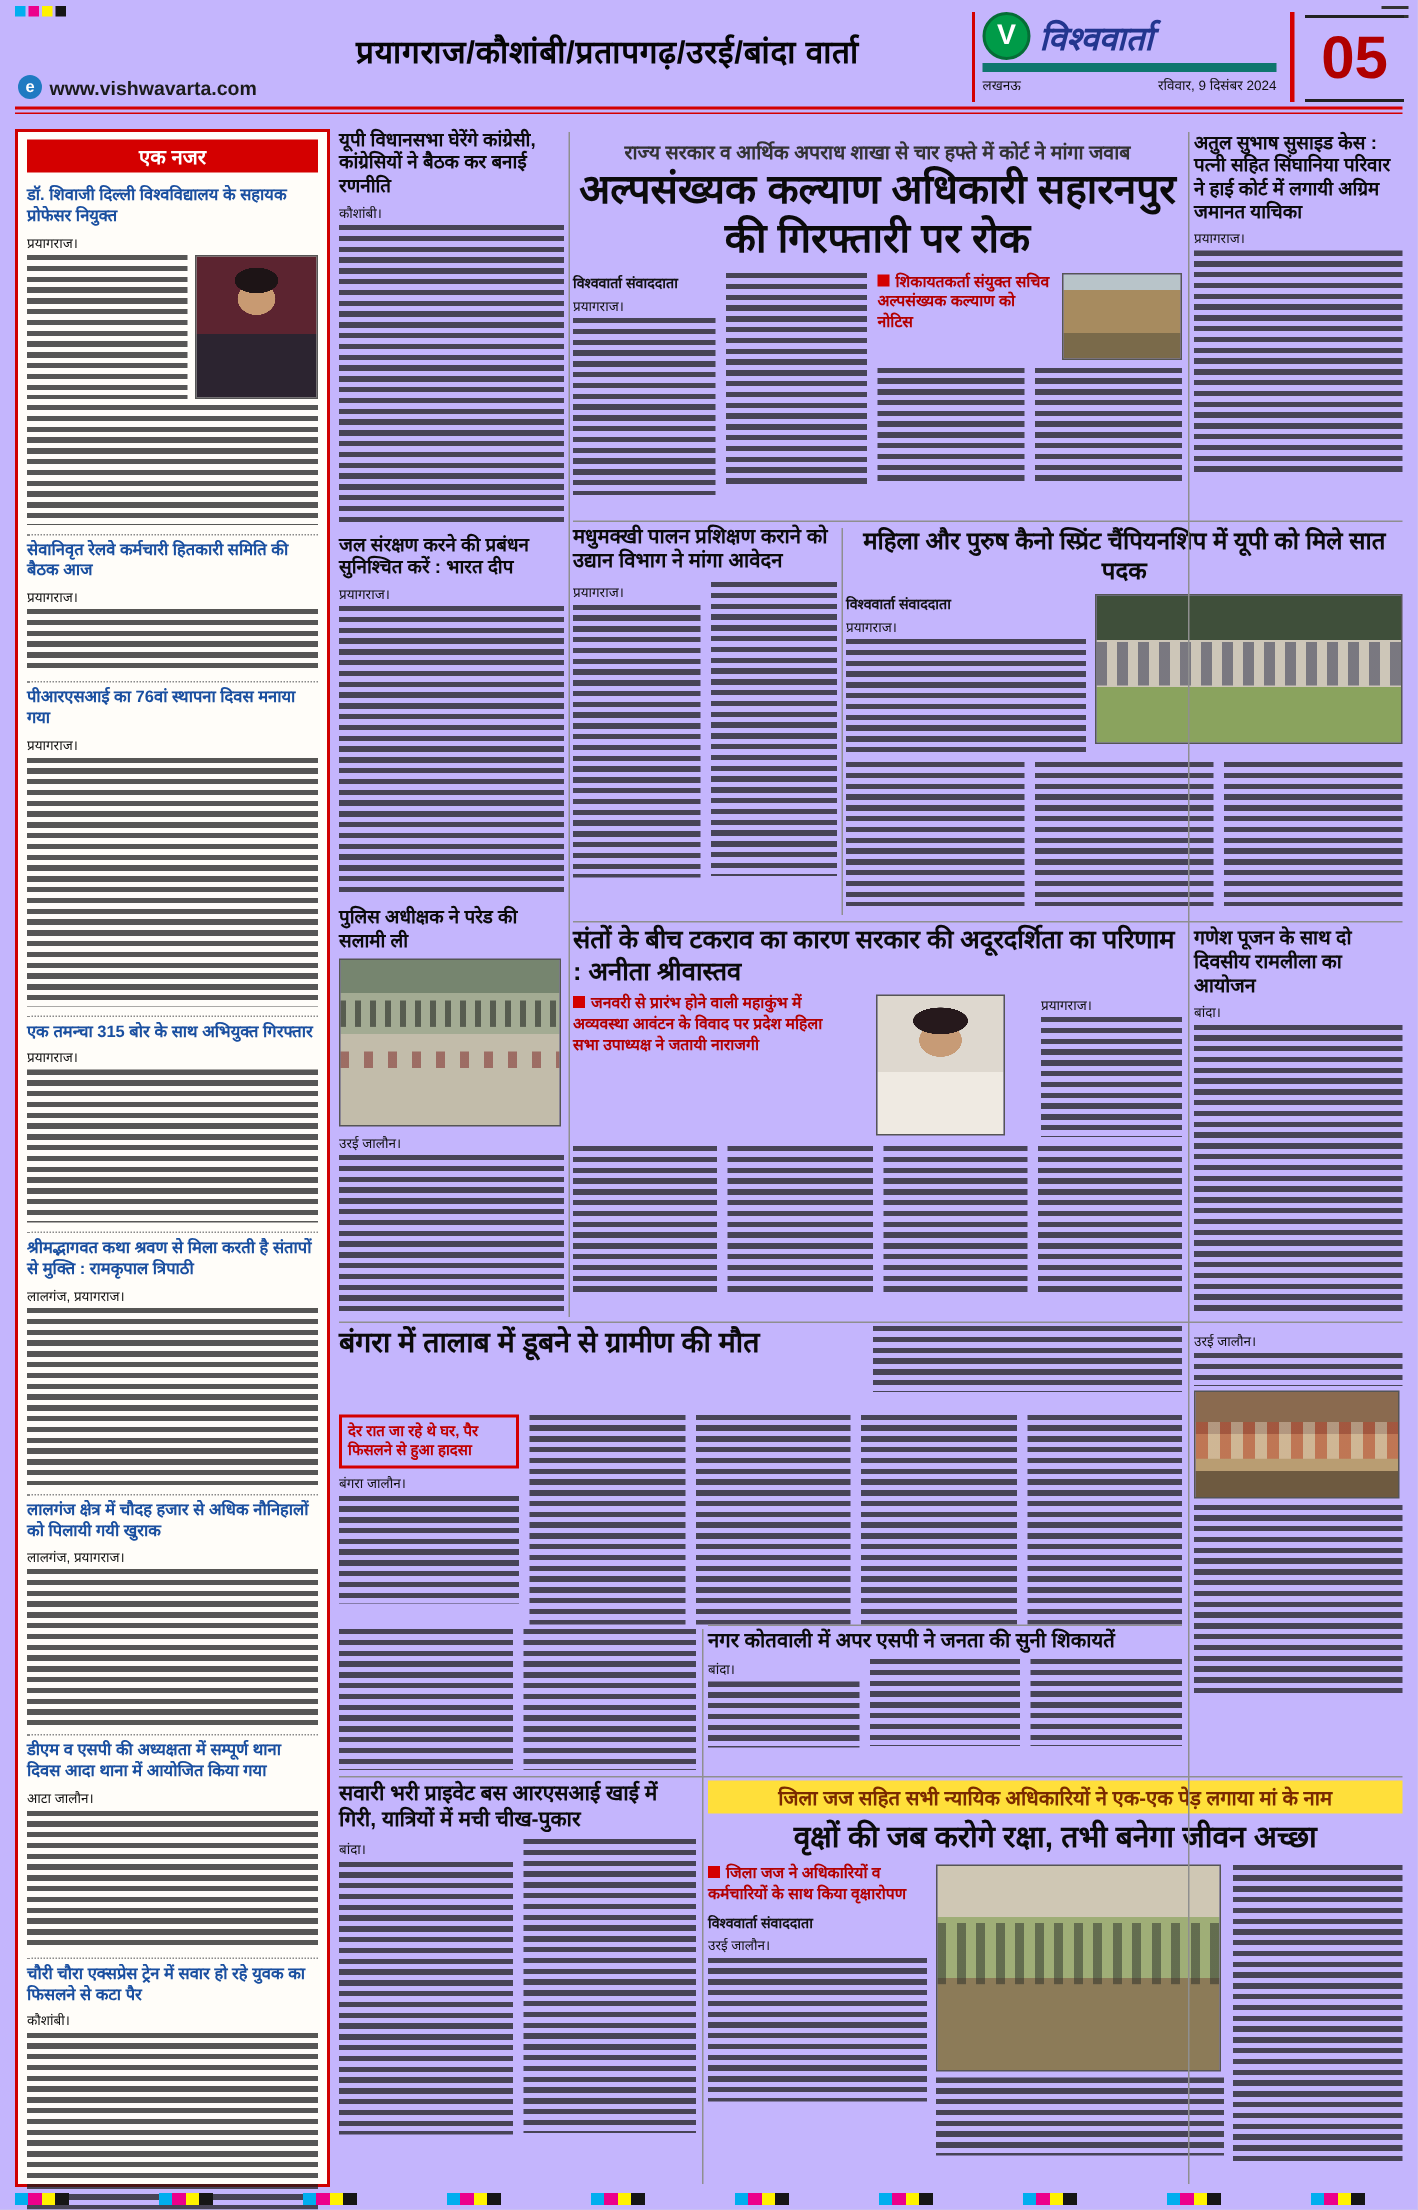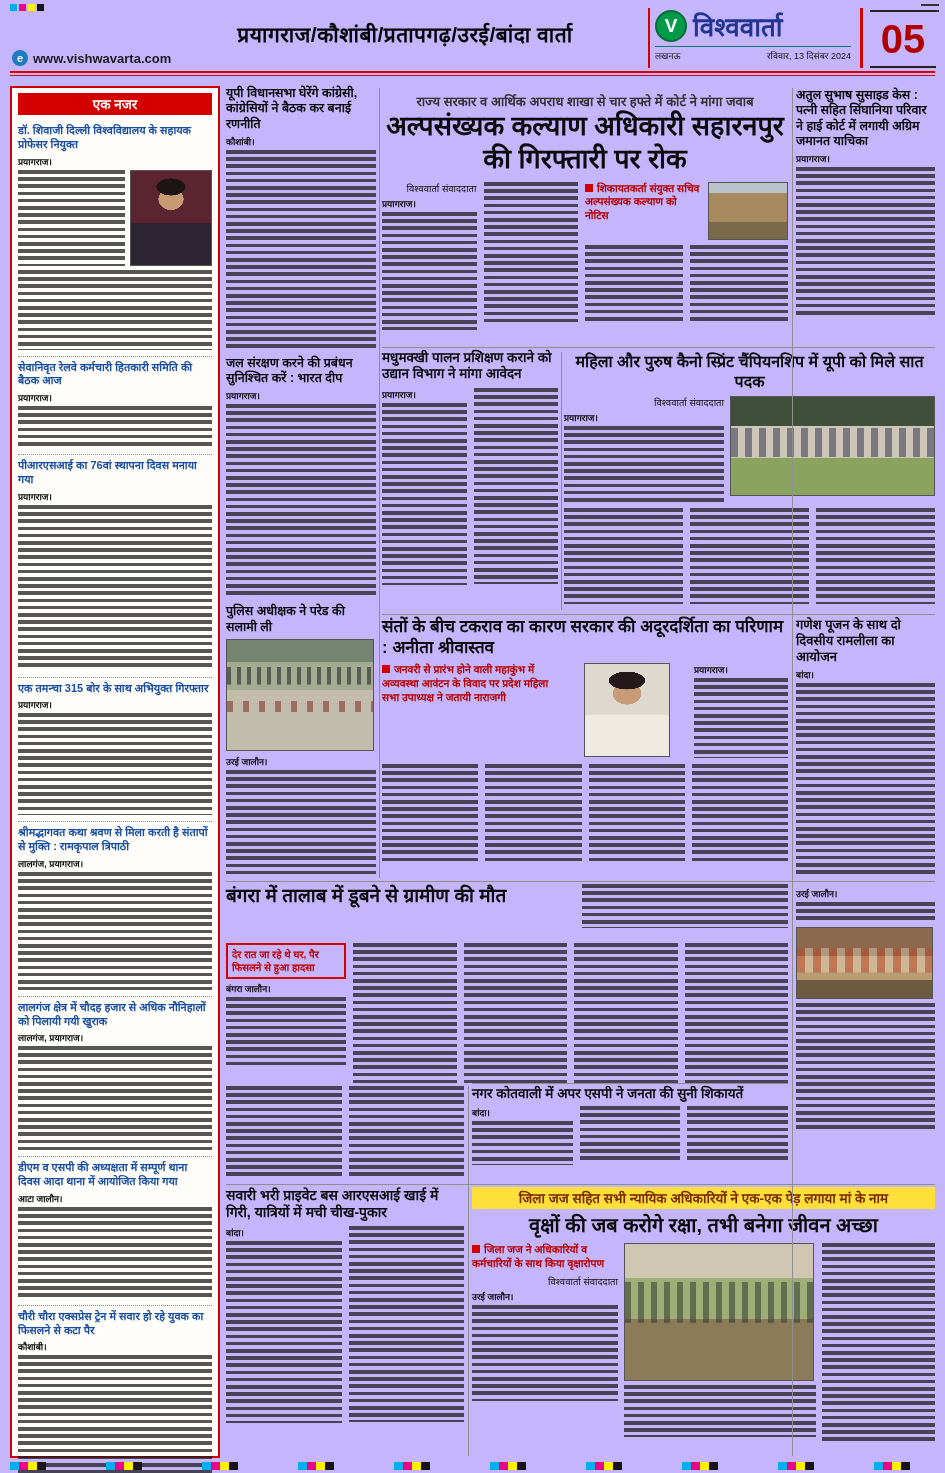--- a/index.html
+++ b/index.html
@@ -6,38 +6,38 @@
   body{background:#d9d9d9;font-family:"Liberation Sans","DejaVu Sans",sans-serif;color:#111}
   #page{position:relative;width:945px;height:1473px;background:#c4b5fd;margin:0 auto;overflow:hidden}
   .abs{position:absolute}
   .row{display:flex}
   .bodycols{display:flex;gap:7px}
   .simcol{flex:1}
   .sim{background-image:repeating-linear-gradient(180deg,rgba(28,28,28,.74) 0 3.6px,transparent 3.6px 7.2px)}
   .photo{border:1px solid #555}
   
   .region-line{font-size:21px;font-weight:bold;text-align:center;letter-spacing:.5px;color:#050505}
-  .paper-name{font-size:26px;font-weight:bold;color:#23368f;}
+  .paper-name{font-size:22px;font-weight:bold;color:#23368f;font-style:italic}
   .logo-circle{width:32px;height:32px;border-radius:50%;background:#009b48;color:#fff;font-weight:bold;font-size:19px;display:flex;align-items:center;justify-content:center;border:2px solid #056d36}
-  .edition-row{display:flex;justify-content:space-between;font-size:9px;border-top:1px solid #0f766e;margin-top:2px;padding-top:2px;width:196px}
+  .edition-row{display:flex;justify-content:space-between;font-size:9px;border-top:6px solid #0f766e;margin-top:2px;padding-top:2px;width:196px}
   .pagenum-box{width:66px;height:58px;border-top:2px solid #222;border-bottom:2px solid #222;display:flex;align-items:center;justify-content:center;font-size:40px;font-weight:bold;color:#b00000}
   .site-row{display:flex;align-items:center;gap:5px;font-size:13px;font-weight:bold;color:#1b1b1b}
   .site-icon{width:16px;height:16px;border-radius:50%;background:#1f7ac2;color:#fff;font-size:11px;font-weight:bold;display:flex;align-items:center;justify-content:center}
   .redline{background:#d40000}
   
   .vrule{position:absolute;width:1px;background:#8f8f8f}
   .hrule{position:absolute;height:1px;background:#8f8f8f}
   
   .brief-box{border:2px solid #cf0000;padding:5px 6px;background:#fffdf9}
   .brief-head{background:#d40000;color:#fff;font-weight:bold;font-size:13.5px;text-align:center;padding:2px 0;margin-bottom:5px}
   .brief-art{padding:4px 0 6px;border-bottom:1.5px dotted #8a8a8a}
   .brief-art:last-child{border-bottom:none}
   .hl-blue{color:#1a4fa0;font-weight:bold;font-size:11px;line-height:1.25;margin-bottom:3px}
-  .dateline{font-size:9px;font-weight:bold;margin-bottom:2px}
-  .byline{font-size:9.5px;font-weight:normal;text-align:right;margin-bottom:2px}
+  .dateline{font-size:9px;font-weight:normal;margin-bottom:2px}
+  .byline{font-size:9.5px;font-weight:bold;text-align:left;margin-bottom:2px}
   .hl{font-weight:bold;line-height:1.22;color:#0b0b0b}
   .kicker{color:#b30000;font-weight:bold;font-size:10.5px;line-height:1.3}
   .bullet{display:inline-block;width:8px;height:8px;background:#d40000;margin-right:4px}
   .redbox{border:2px solid #d40000;padding:3px 4px;color:#c00000;font-weight:bold;font-size:10px;line-height:1.3}
   .banner{background:#ffdf3a;color:#7a2a00;font-weight:bold;font-size:13.5px;text-align:center;display:flex;align-items:center;justify-content:center}
   .printmark{display:flex;gap:2px}
   .pm{width:7px;height:7px}
   .bottom-strip{background-image:repeating-linear-gradient(90deg,#00aeef 0 9px,#ec008c 9px 18px,#fff200 18px 27px,#161616 27px 36px,transparent 36px 96px)}
 </style>
 </head>
@@ -55,21 +55,21 @@
 
   <div class="abs region-line" style="left:150px;top:20px;width:510px">प्रयागराज/कौशांबी/प्रतापगढ़/उरई/बांदा वार्ता</div>
 
   <div class="abs" style="left:655px;top:8px;width:200px">
     <div class="row" style="align-items:center;gap:6px">
       <div class="logo-circle">V</div>
       <div class="paper-name">विश्ववार्ता</div>
     </div>
     <div class="edition-row">
       <span>लखनऊ</span>
-      <span>रविवार, 13 दिसंबर 2024</span>
+      <span>रविवार, 9 दिसंबर 2024</span>
     </div>
   </div>
 
   <div class="abs redline" style="left:648px;top:8px;width:2px;height:60px"></div>
   <div class="abs redline" style="left:860px;top:8px;width:3px;height:60px"></div>
 
   <div class="abs pagenum-box" style="left:870px;top:10px">05</div>
 
   <div class="abs site-row" style="left:12px;top:50px">
     <div class="site-icon">e</div>

